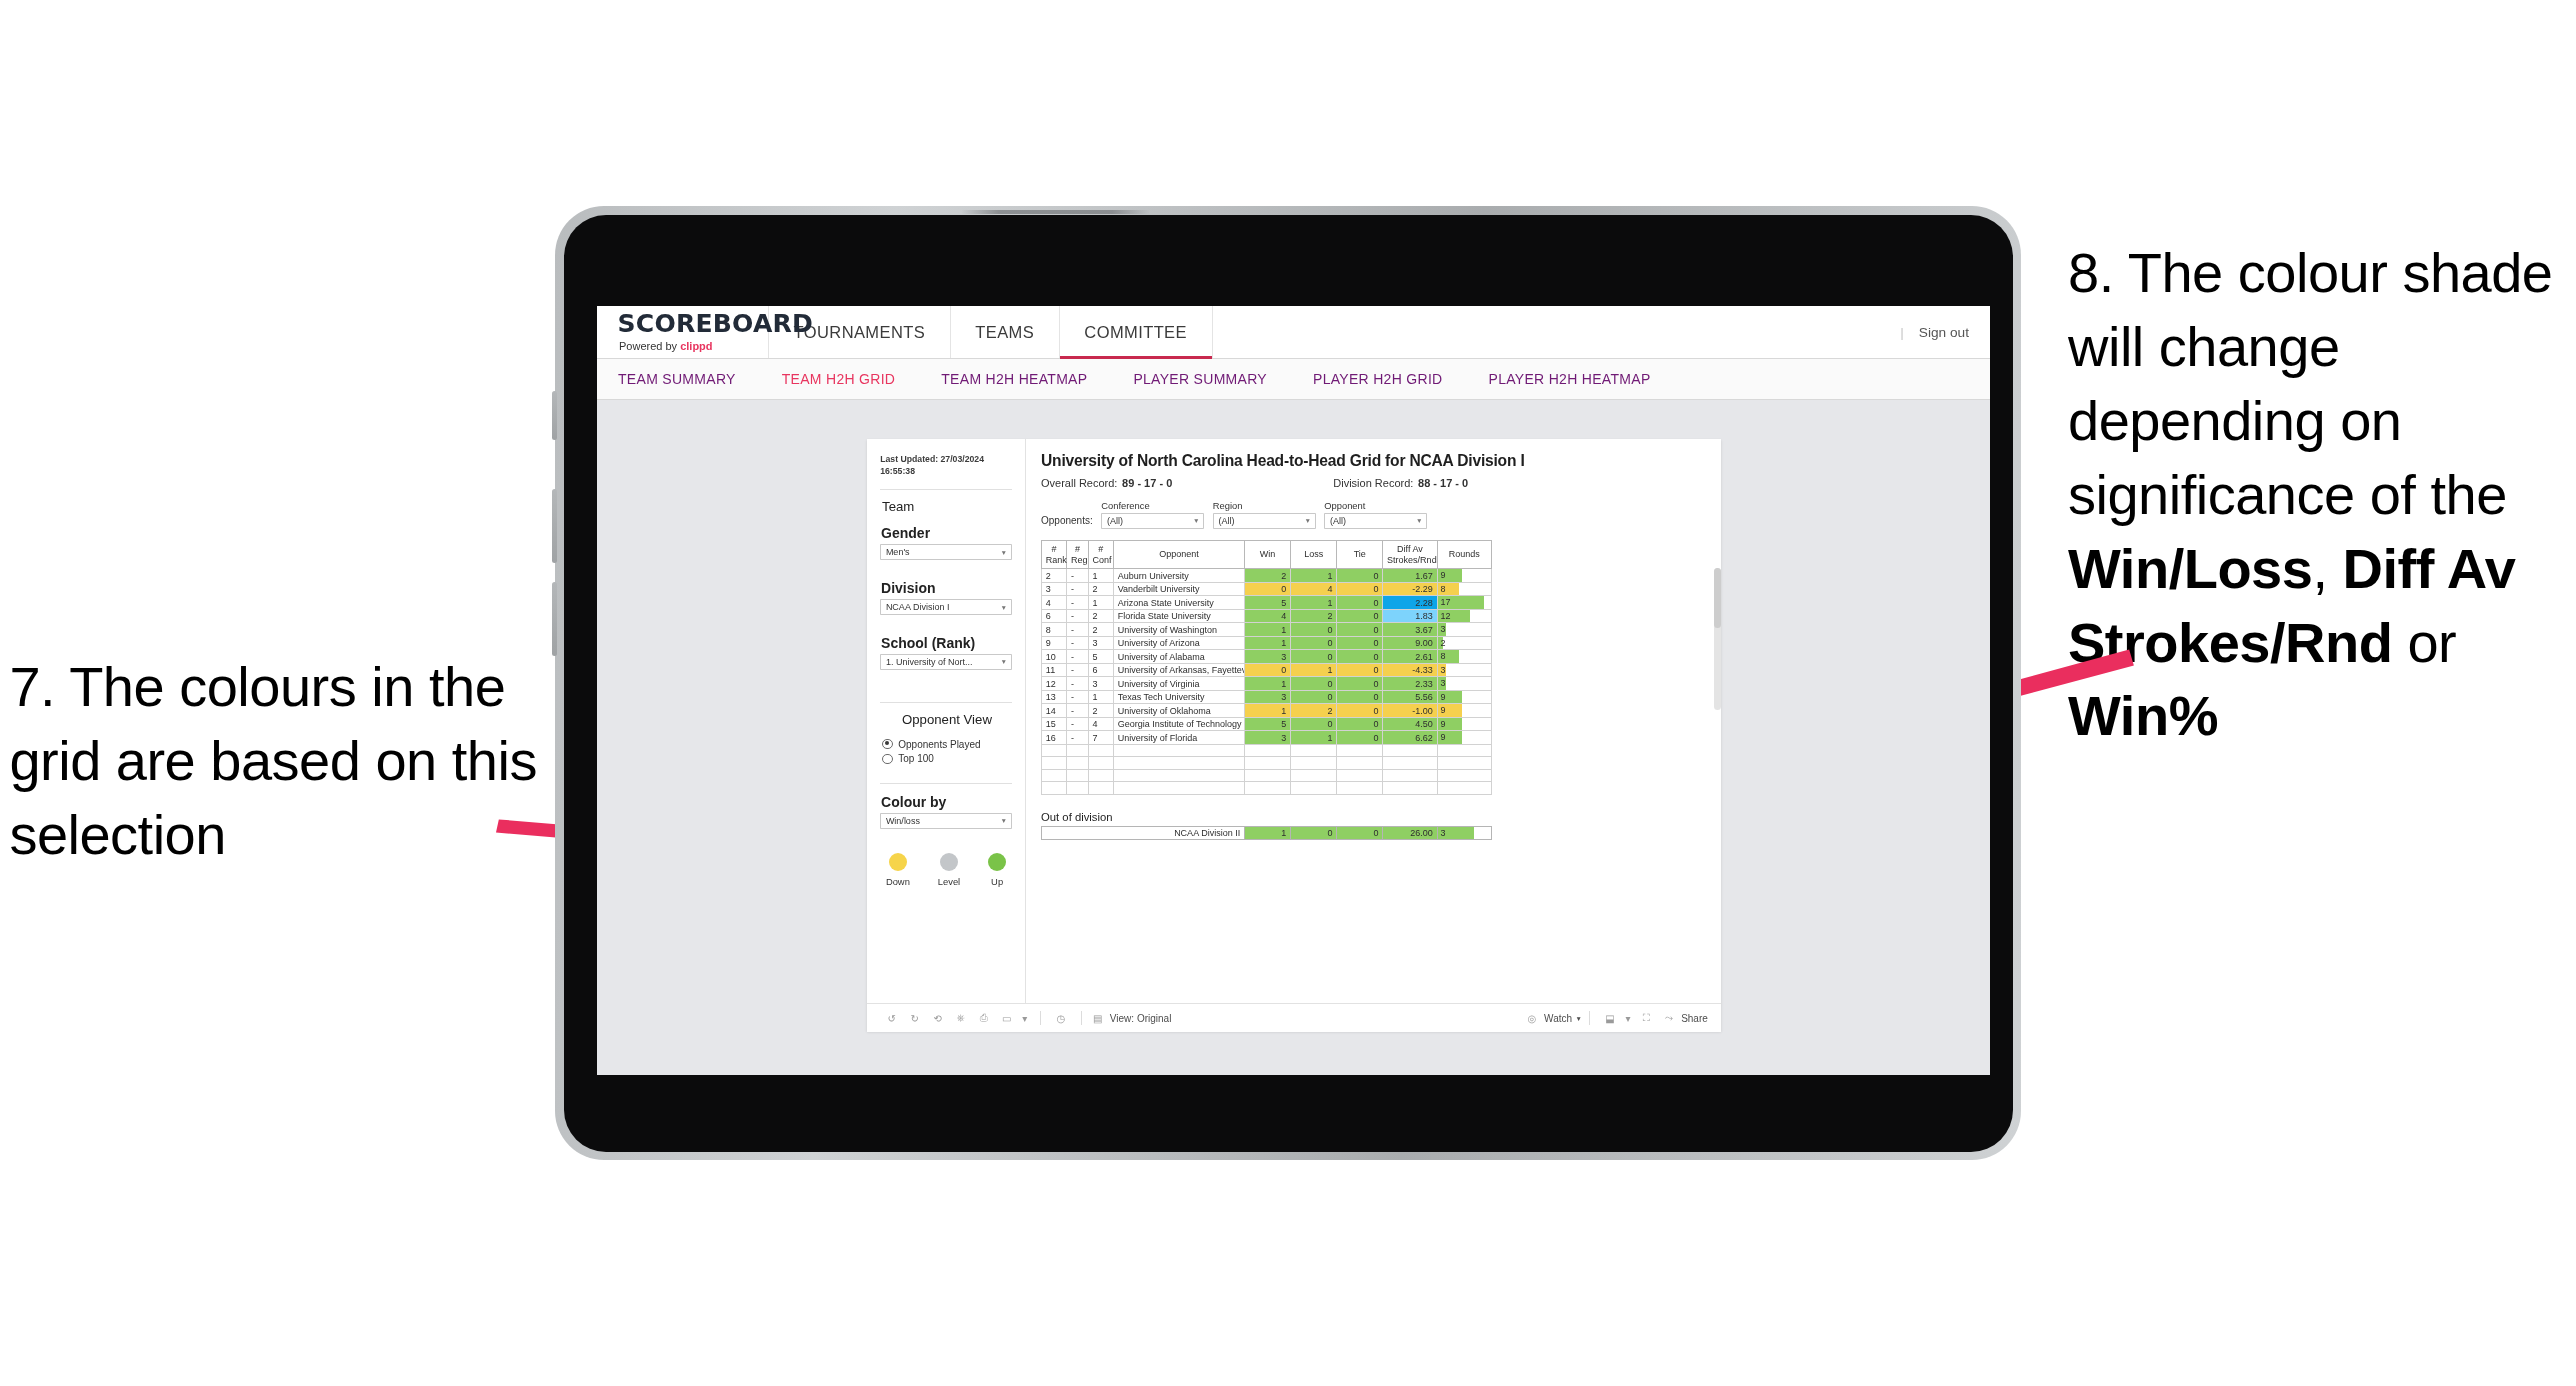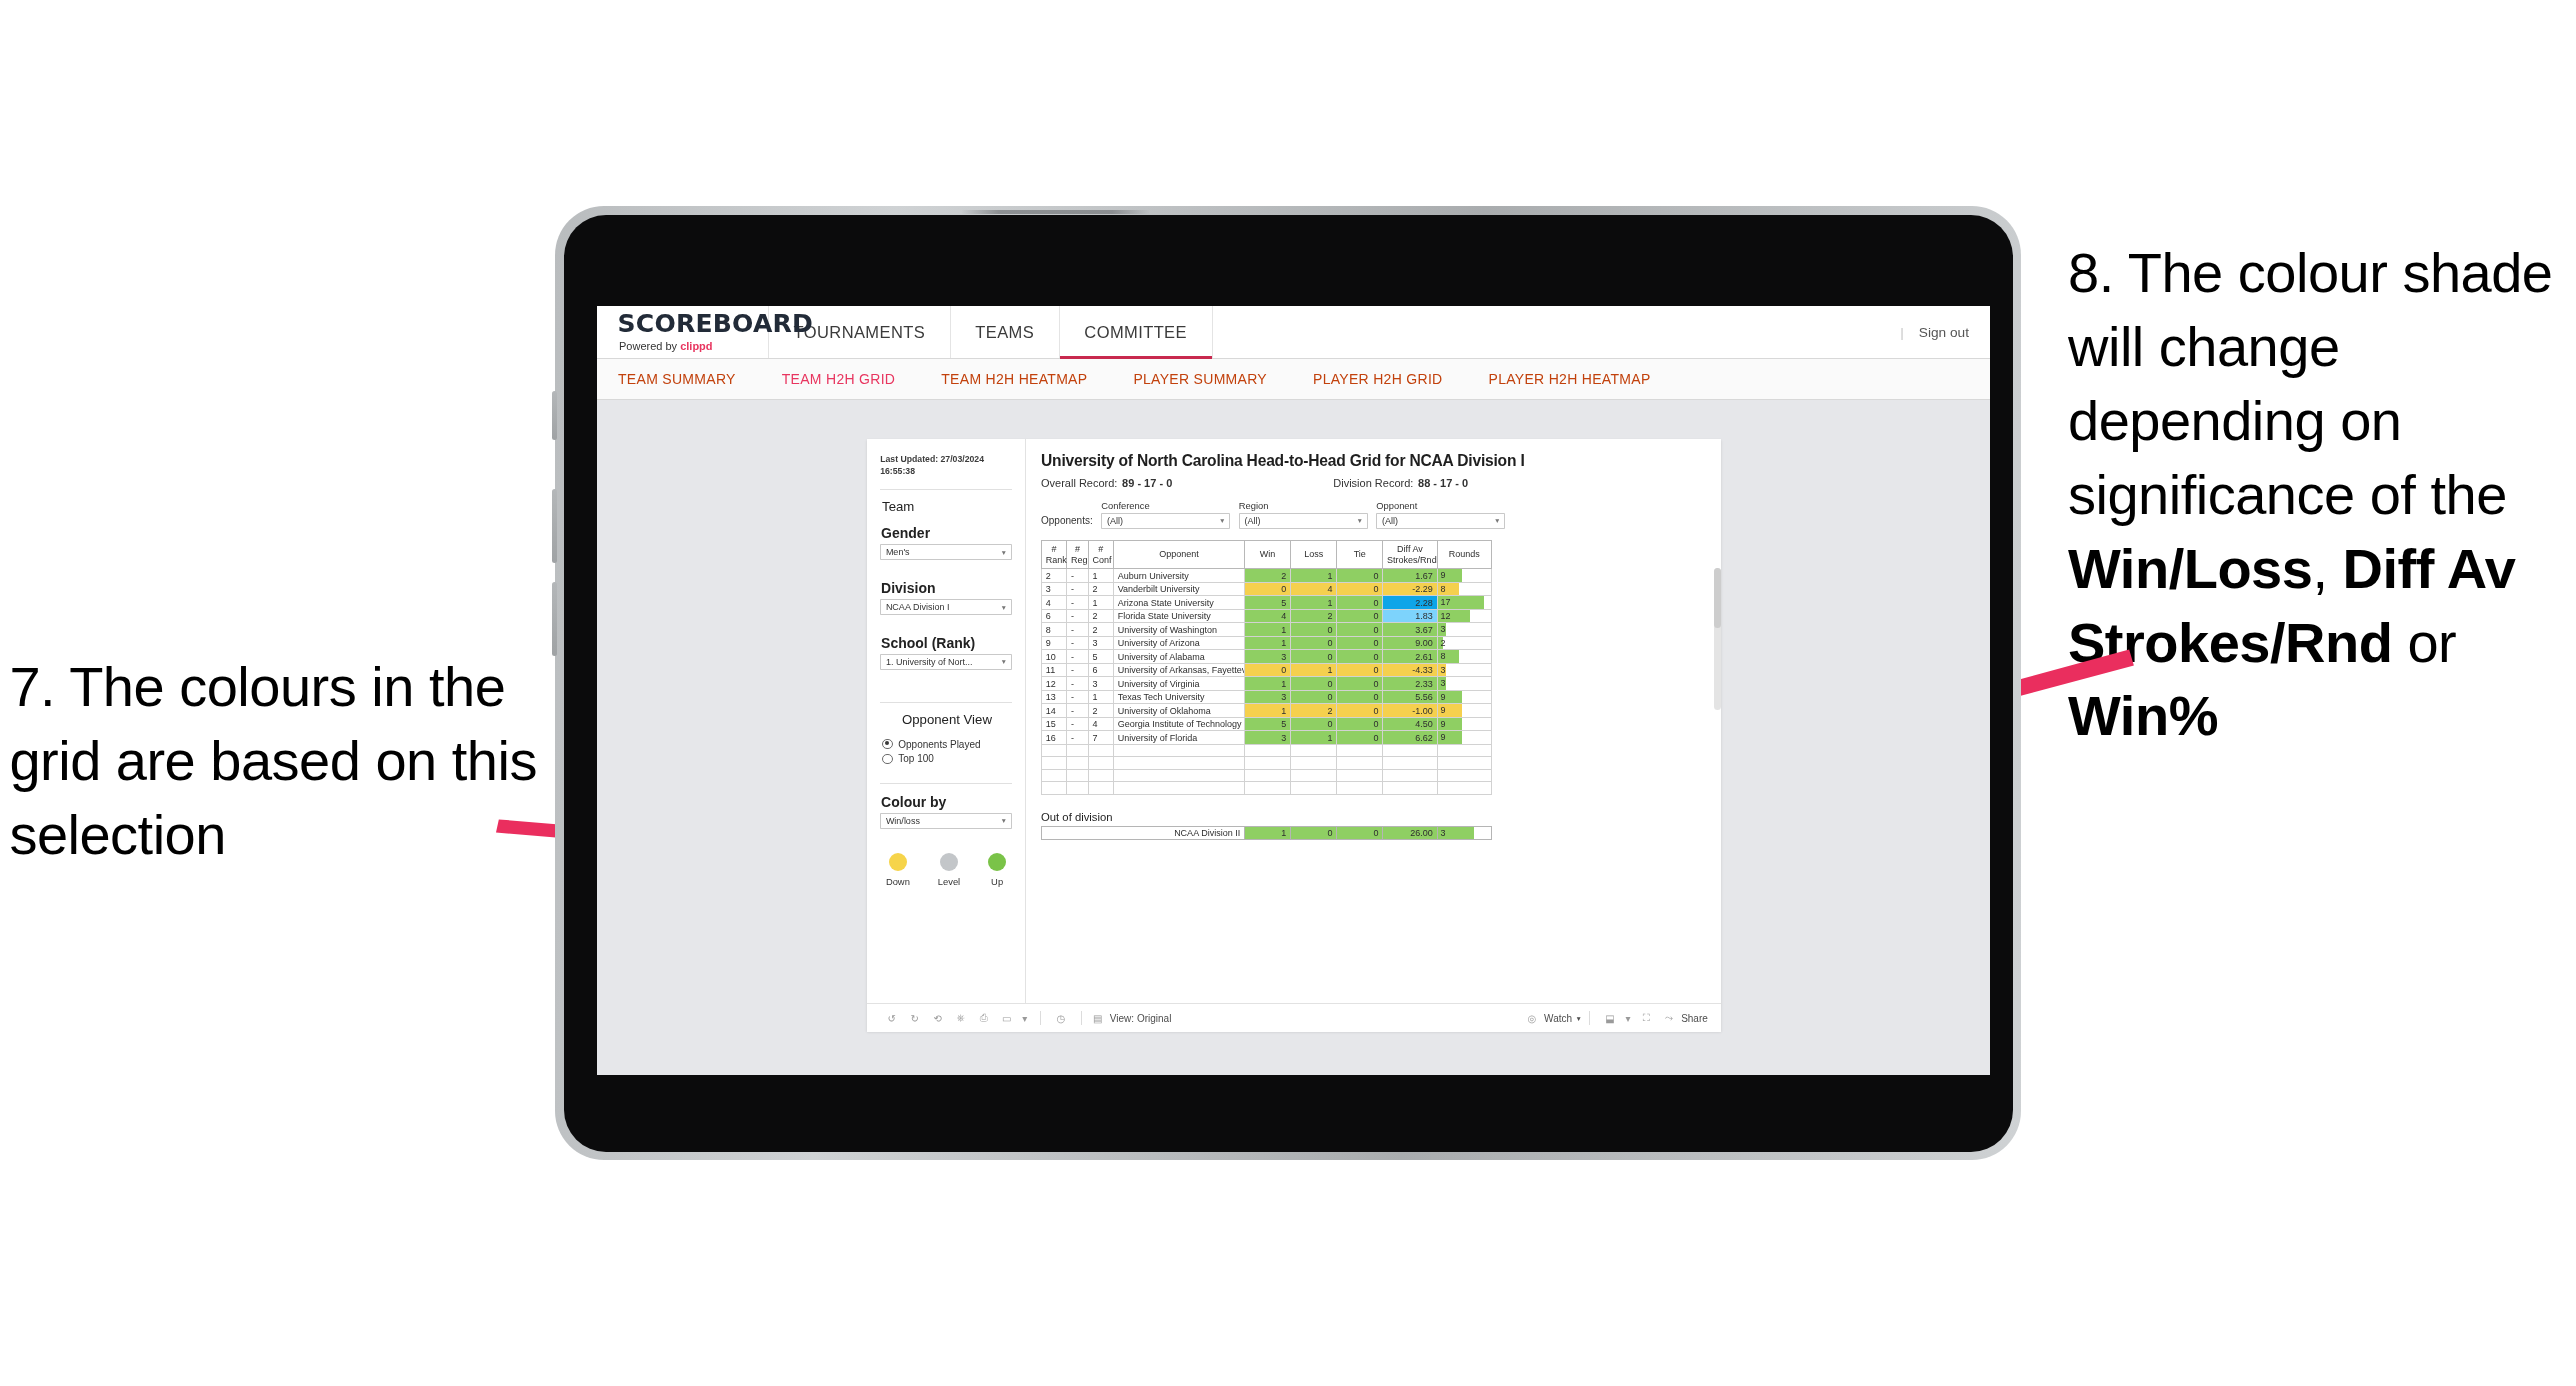--- a/index.html
+++ b/index.html
@@ -65,21 +65,21 @@
   .topnav-item.active{position:relative;}
   .topnav-item.active:after{content:"";position:absolute;left:0;right:0;bottom:-0.9px;height:2.8px;background:#c8294e;}
   #topnav-spacer{flex:1;border-right:none;}
   #signout-wrap{display:flex;align-items:center;gap:15px;padding-right:21px;font-size:13.7px;color:#555;}
   #signout-div{color:#c7c7c7;}
   #signout{cursor:pointer;}
 
   
   #subnav{height:40px;background:#fafafa;display:flex;align-items:center;
           border-bottom:0.9px solid #d8d8d8;padding-left:21px;gap:0;}
-  .subnav-item{font-size:14px;color:#c2410c;letter-spacing:0.3px;padding:0 23px;cursor:pointer;}
+  .subnav-item{font-size:14px;color:#701a75;letter-spacing:0.3px;padding:0 23px;cursor:pointer;}
   .subnav-item:first-child{padding-left:0;padding-right:23px;}
   .subnav-item.active{color:#e8355f;}
 
   
   #viz-area{position:relative;height:677px;background:#e6e7ea;}
   #viz-card{position:absolute;left:270px;top:39px;width:854px;height:593px;
             background:#fff;box-shadow:0 0.9px 2.8px rgba(0,0,0,.12);display:flex;flex-direction:column;}
   #viz-body{flex:1;display:flex;min-height:0;}
 
   
@@ -107,21 +107,21 @@
   #viz-main{flex:1;padding:13.2px 13.2px 0 15px;box-sizing:border-box;min-width:0;position:relative;}
   #viz-title{font-size:15.6px;color:#1f1f1f;font-weight:bold;letter-spacing:-0.2px;}
   #record-row{display:flex;margin-top:6.6px;font-size:11px;color:#333;}
   #record-row .rec{display:flex;gap:4.7px;}
   #record-row .rec .v{font-weight:bold;}
   #rec-div{margin-left:161px;}
   #opp-filters{display:flex;align-items:flex-end;margin-top:11.3px;gap:8.5px;}
   #opp-label{font-size:10px;color:#333;padding-bottom:2.8px;}
   .filt{display:flex;flex-direction:column;gap:1.9px;}
   .filt .fl{font-size:9.4px;color:#333;}
-  .filt .dd{width:129px;align-items:center;}
+  .filt .dd{width:103px;align-items:center;}
 
   
   #table-wrap{margin-top:11.3px;position:relative;}
   table.grid{border-collapse:collapse;table-layout:fixed;width:451px;font-size:9px;color:#2e2e2e;}
   table.grid th{border:0.9px solid #b8b8b8;font-weight:normal;padding:2.8px 3.8px;line-height:1.18;
                 background:#fff;text-align:center;vertical-align:middle;height:28px;box-sizing:border-box;}
   table.grid td{border:0.9px solid #d2d2d2;padding:0.9px 3.8px;height:12.5px;box-sizing:border-box;
                 vertical-align:middle;overflow:hidden;white-space:nowrap;}
   .c-rank{width:24.6px;text-align:left;}
   .c-reg{width:21px;text-align:left;}

